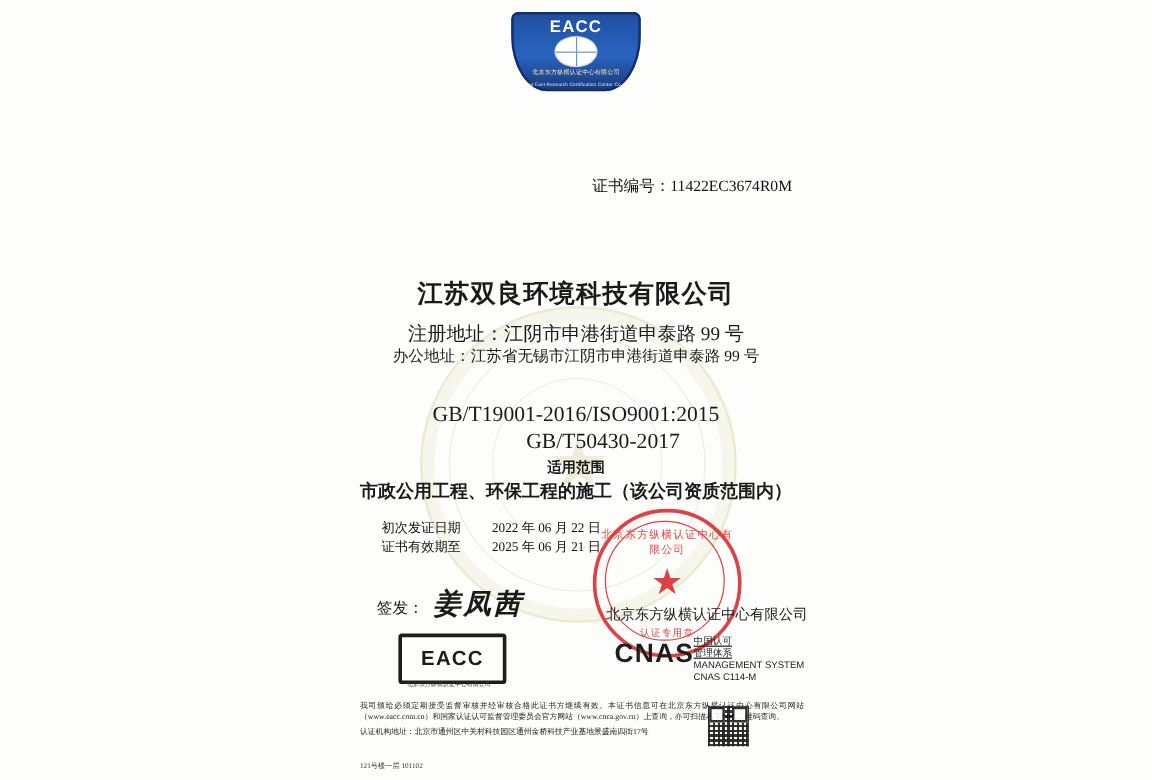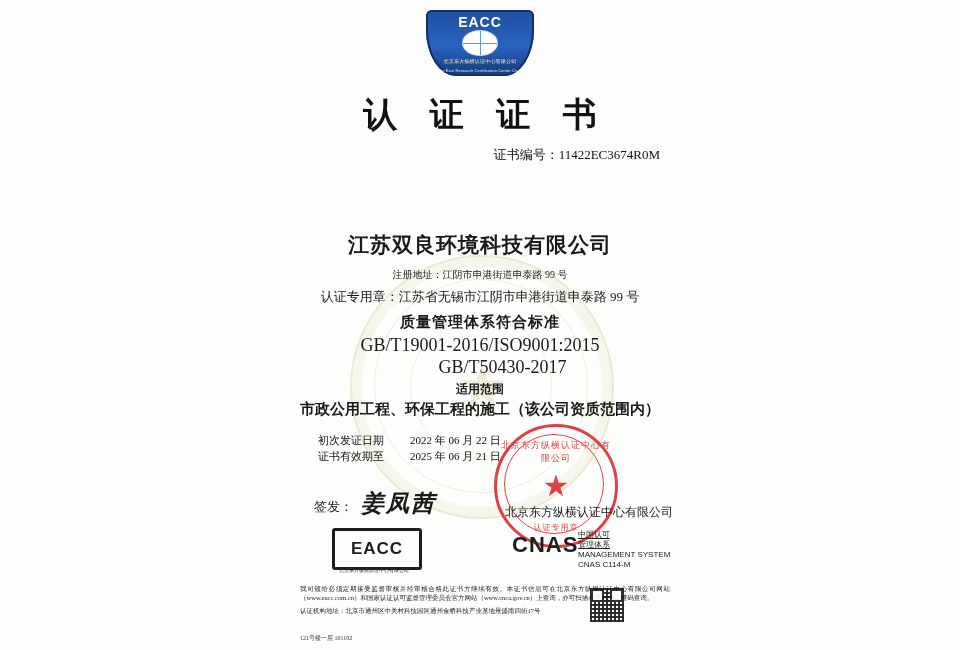--- a/index.html
+++ b/index.html
@@ -159,21 +159,21 @@
   .center-line {
     position: absolute;
     left: 0; right: 0;
     text-align: center;
     white-space: nowrap;
   }
 
   .l-hereby { top: 185px; font-size: 14px; font-weight: bold; }
   .l-company { top: 210px; font-size: 21px; font-weight: bold; letter-spacing: 1px; margin-top: 21px; }
   .l-credit { top: 243px; font-size: 13px; }
-  .l-reg { top: 268px; font-size: 10px; }
+  .l-reg { top: 268px; font-size: 16px; }
   .l-office { top: 288px; font-size: 13px; }
   .l-standardhead { top: 313px; font-size: 15px; font-weight: bold; letter-spacing: 1px; }
   .l-std1 { top: 335px; font-size: 18px; }
   .l-std2 { top: 357px; font-size: 18px; padding-left: 45px; }
   .l-scopehead { top: 381px; font-size: 12px; font-weight: bold; }
   .l-scope { top: 400px; font-size: 15px; font-weight: bold; }
 
   .dates {
     position: absolute;
     left: 318px;
@@ -359,38 +359,36 @@
 
   <div class="logo-top">
     <div class="logo-shield">
       <div class="logo-eacc-text">EACC</div>
       <div class="logo-globe"></div>
       <div class="logo-ribbon">北京东方纵横认证中心有限公司</div>
       <div class="logo-ribbon2">Beijing East Research Certification Center Co., Ltd.</div>
     </div>
   </div>
 
-  <div class="cert-title">认 证 证 书</div>
 
   <div class="cert-no">
     <span>证书编号：</span><span>11422EC3674R0M</span>
   </div>
 
   <div class="center-line l-company">江苏双良环境科技有限公司</div>
 
 
   <div class="center-line l-reg">
     <span>注册地址：</span><span>江阴市申港街道申泰路 99 号</span>
   </div>
 
   <div class="center-line l-office">
-    <span>认证专用章：</span><span>江苏省无锡市江阴市申港街道申泰路 99 号</span>
-  </div>
-
-  <div class="center-line l-standardhead">质量管理体系符合标准</div>
+    <span>办公地址：</span><span>江苏省无锡市江阴市申港街道申泰路 99 号</span>
+  </div>
+
   <div class="center-line l-std1">GB/T19001-2016/ISO9001:2015</div>
   <div class="center-line l-std2">GB/T50430-2017</div>
 
   <div class="center-line l-scopehead">适用范围</div>
   <div class="center-line l-scope">市政公用工程、环保工程的施工（该公司资质范围内）</div>
 
   <div class="dates">
     <div class="row">
       <span class="lbl">初次发证日期</span><span class="val">2022 年 06 月 22 日</span>
     </div>

